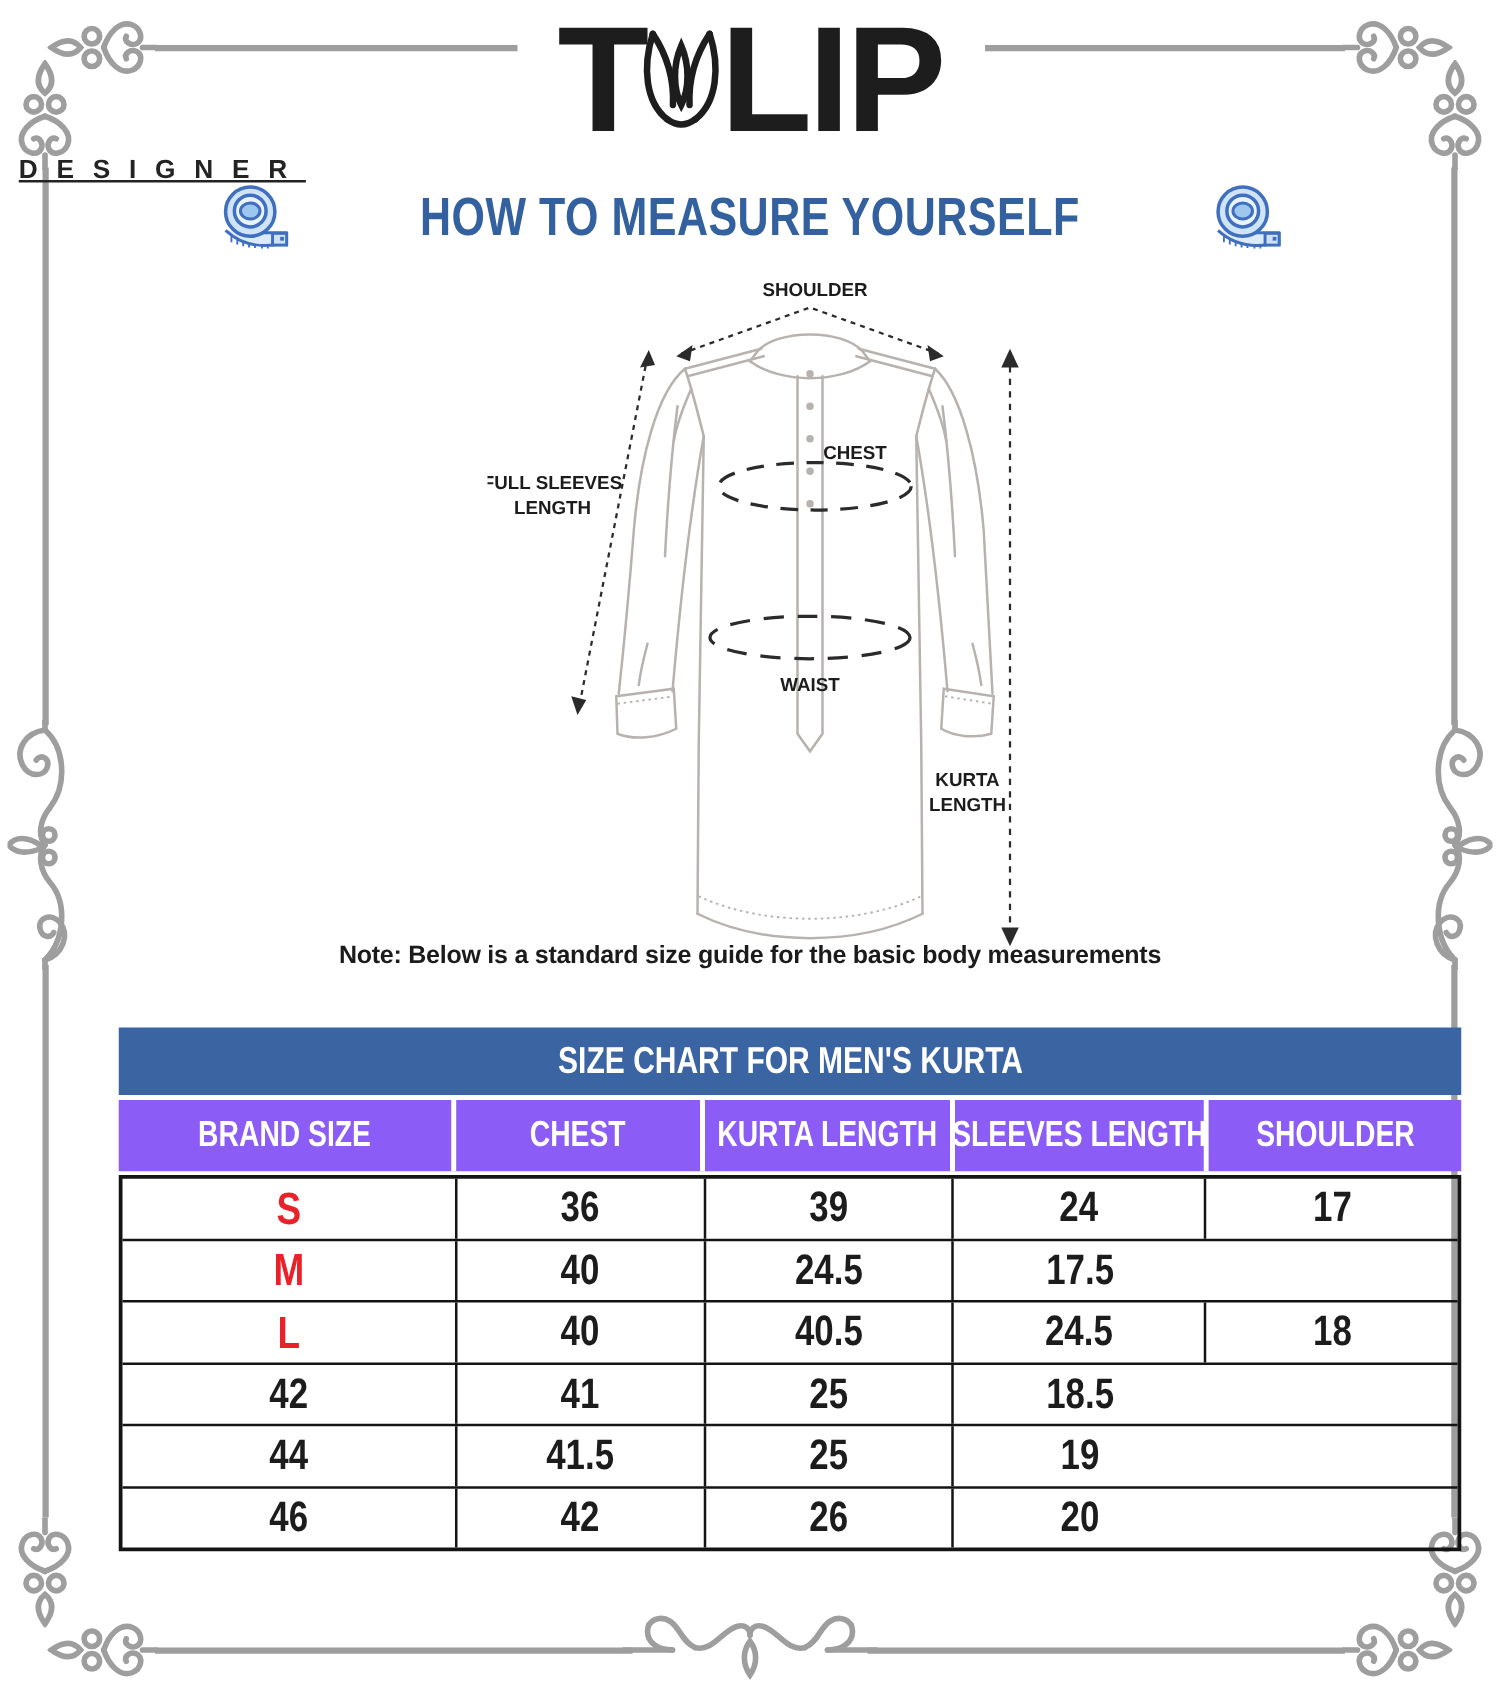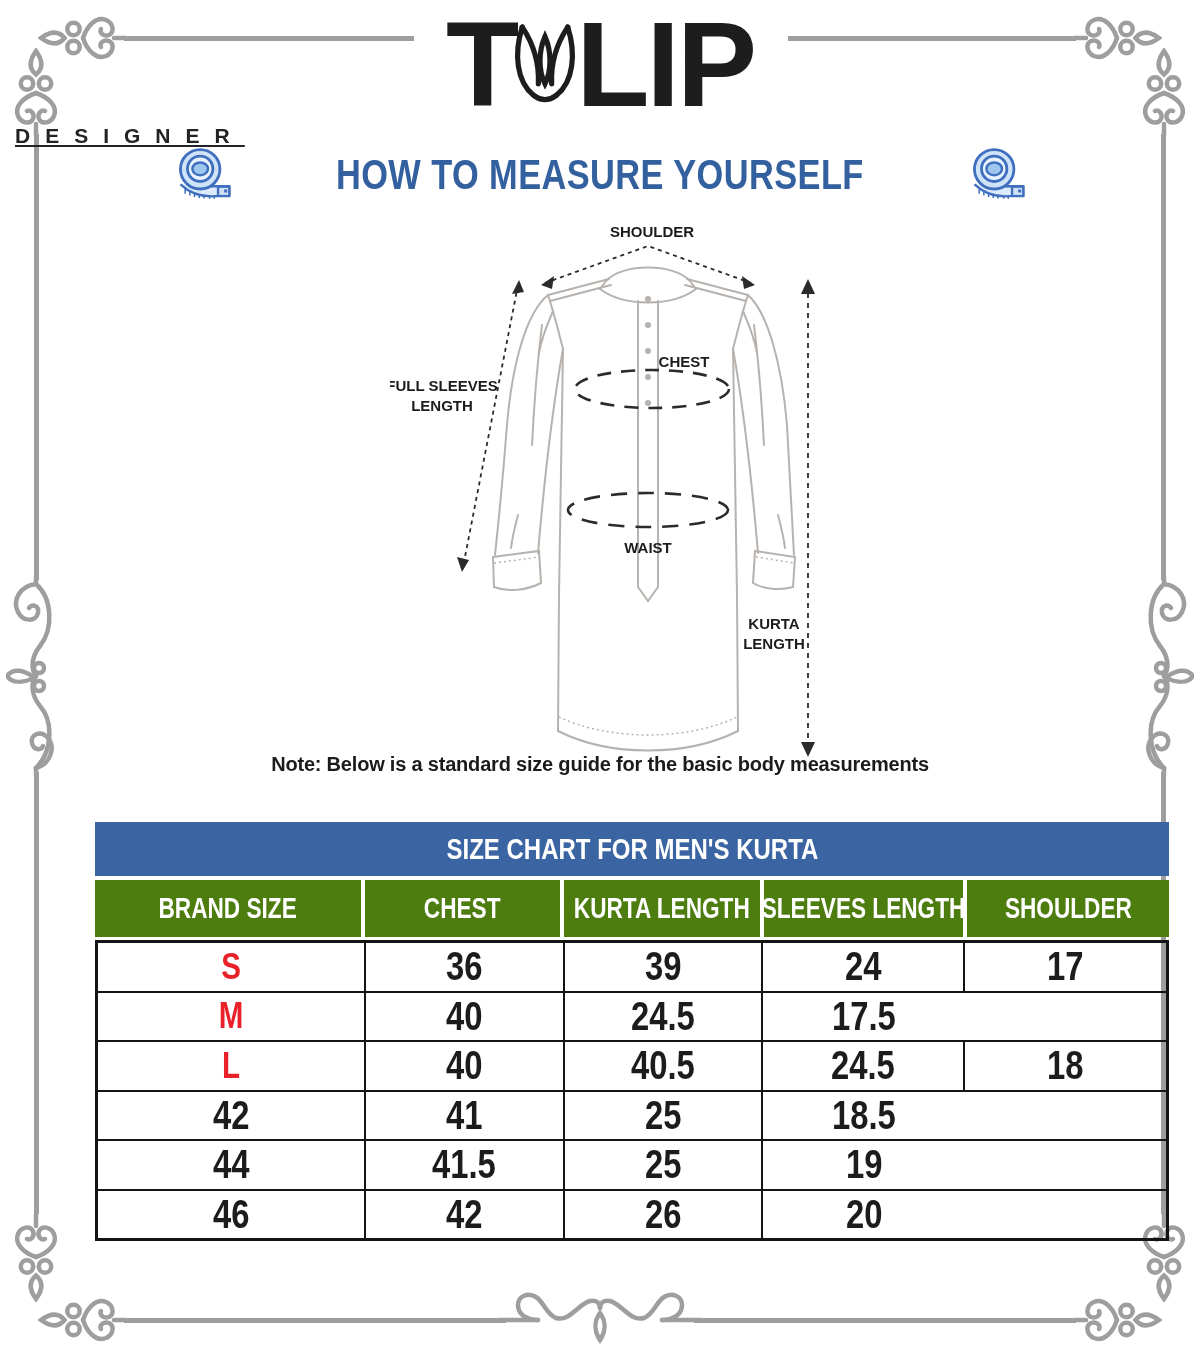--- a/index.html
+++ b/index.html
@@ -29,28 +29,28 @@
 
   
   #note{position:absolute;top:753px;left:0;width:100%;text-align:center;
         font-size:20px;font-weight:700;color:#1b1b1b;letter-spacing:-0.2px;}
 
   
   #size-table{position:absolute;left:63px;top:822px;width:1074px;margin-left:32px;}
   #st-title{height:54px;background:#3b64a3;color:#fff;display:flex;align-items:center;
             justify-content:center;font-size:30px;font-weight:700;}
   #st-head{margin-top:4px;display:grid;grid-template-columns:25.1% 18.6% 18.6% 18.9% 18.8%;}
-  #st-head .hcell{background:#4d7c0f;color:#fff;height:57px;display:flex;align-items:center;
+  #st-head .hcell{background:#8b5cf6;color:#fff;height:57px;display:flex;align-items:center;
                   justify-content:center;font-size:29px;font-weight:700;box-sizing:border-box;}
   #st-head .hcell:not(:last-child){border-right:4px solid #fff;}
   #st-grid{margin-top:3px;border:3px solid #141414;}
   .srow{display:grid;grid-template-columns:25.1% 18.6% 18.6% 18.9% 18.8%;height:47.5px;}
   .srow:not(:last-child){border-bottom:2.5px solid #141414;}
   .scell{display:flex;align-items:center;justify-content:center;box-sizing:border-box;
-         font-size:40px;font-weight:700;color:#1c1c1c;}
+         font-size:34px;font-weight:700;color:#1c1c1c;}
   .scell:not(:last-child){border-right:2.5px solid #141414;}
   .scell.szname{color:#e9222a;font-size:36px;}
 
   
   .dlabel{font-family:"Liberation Sans",sans-serif;font-size:15px;font-weight:700;fill:#1c1c1c;}
 </style>
 </head>
 <body>
 
 <div id="page">

